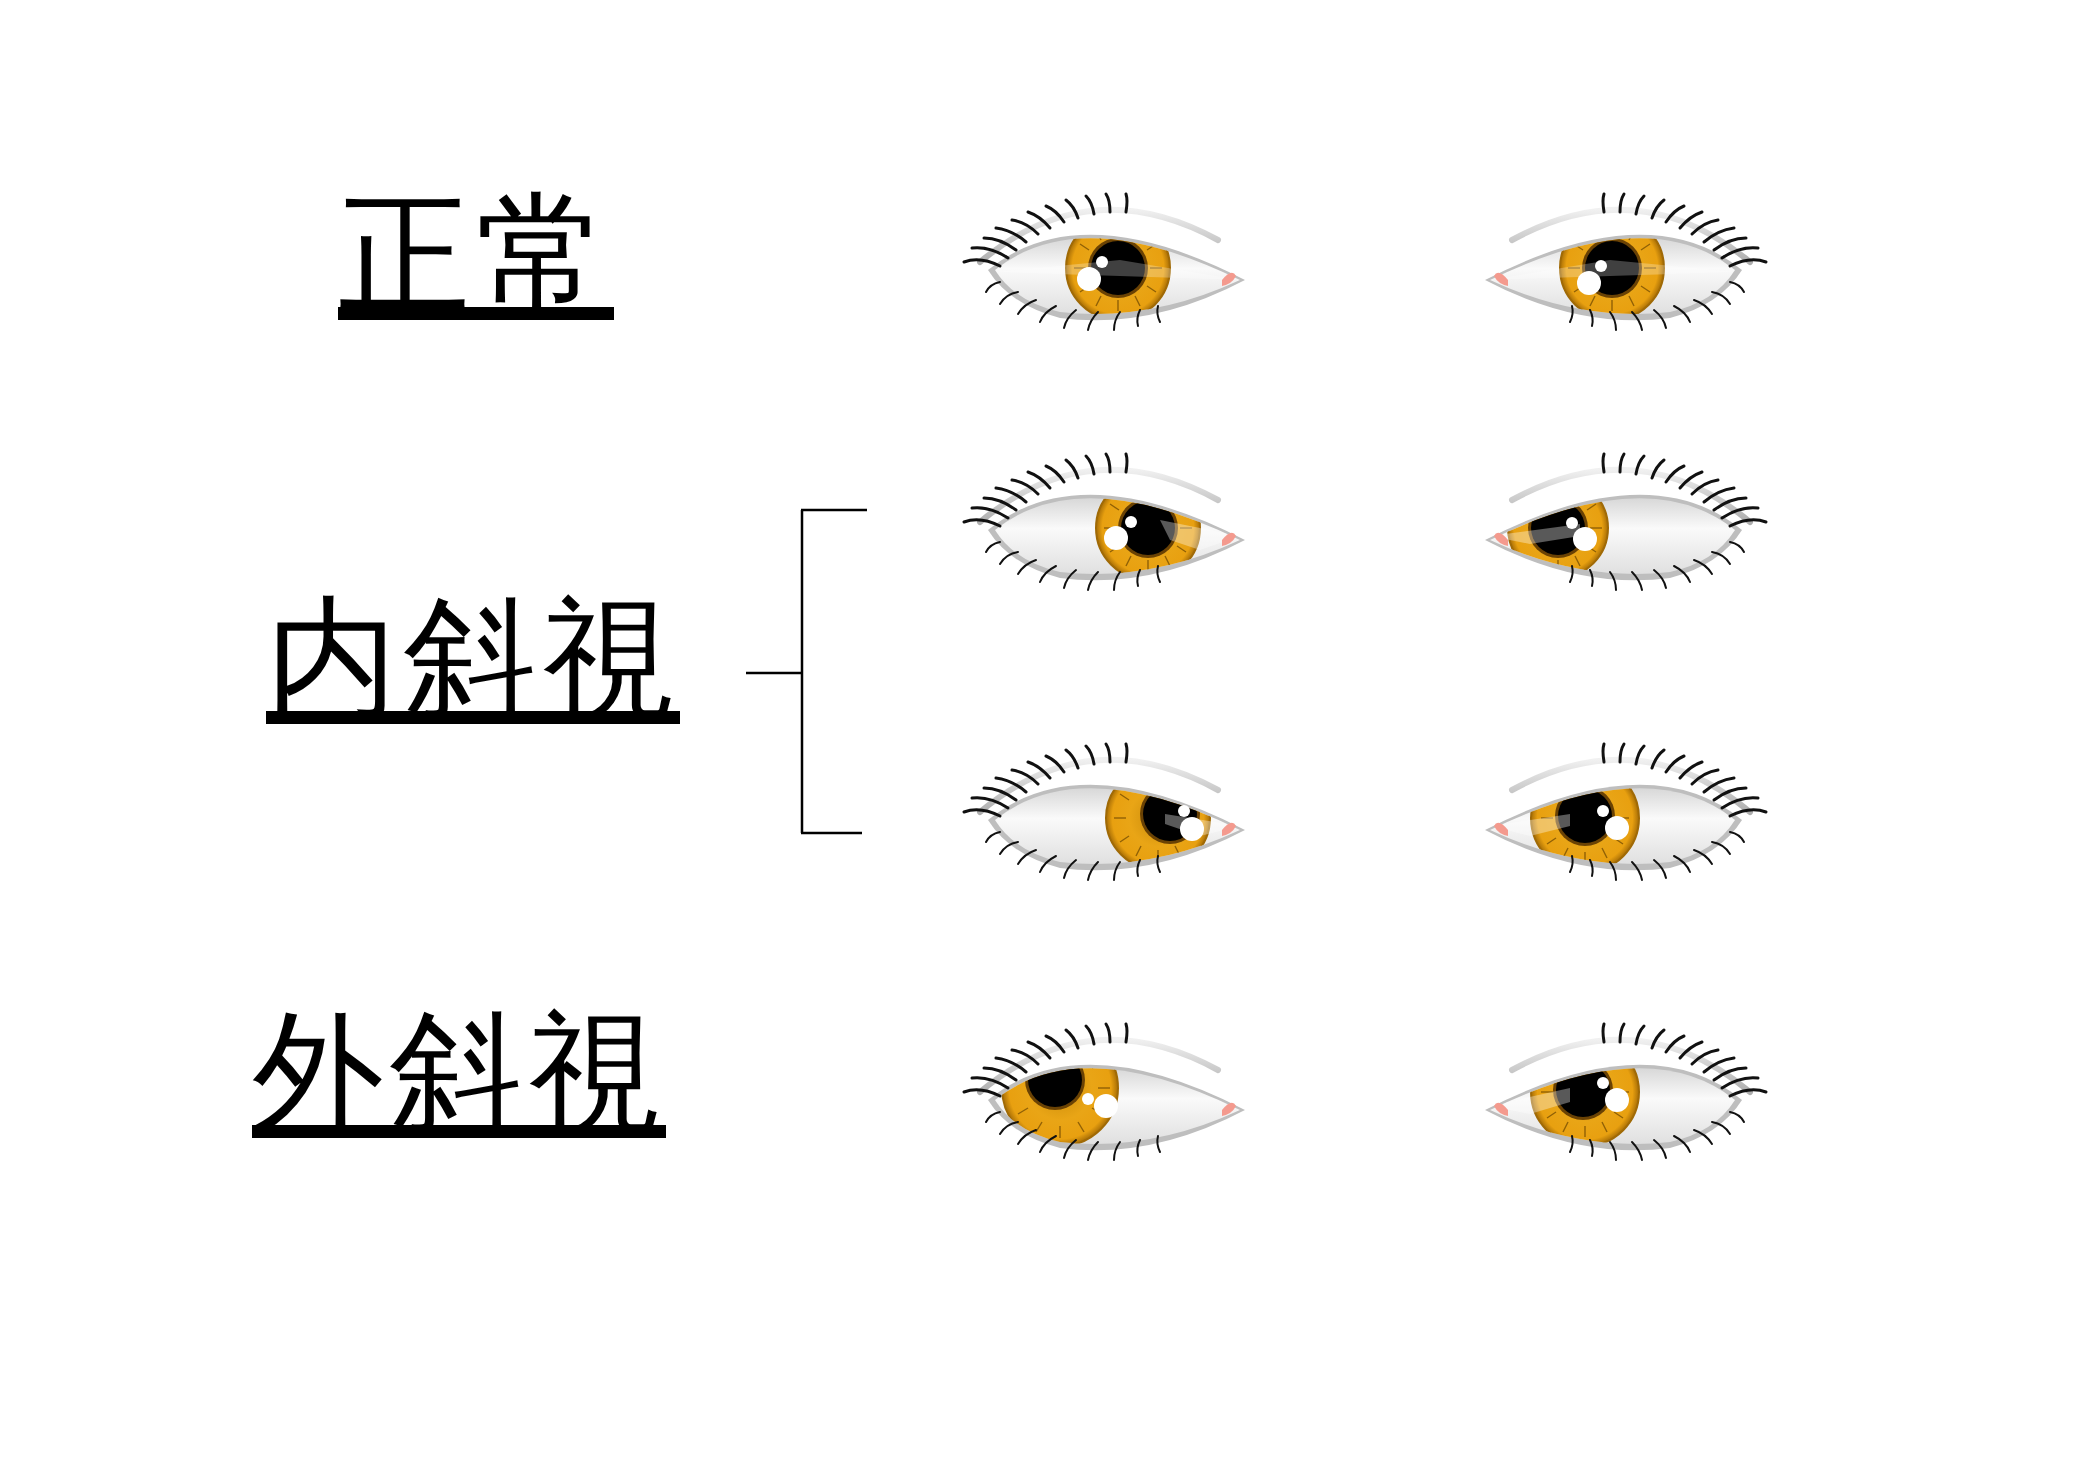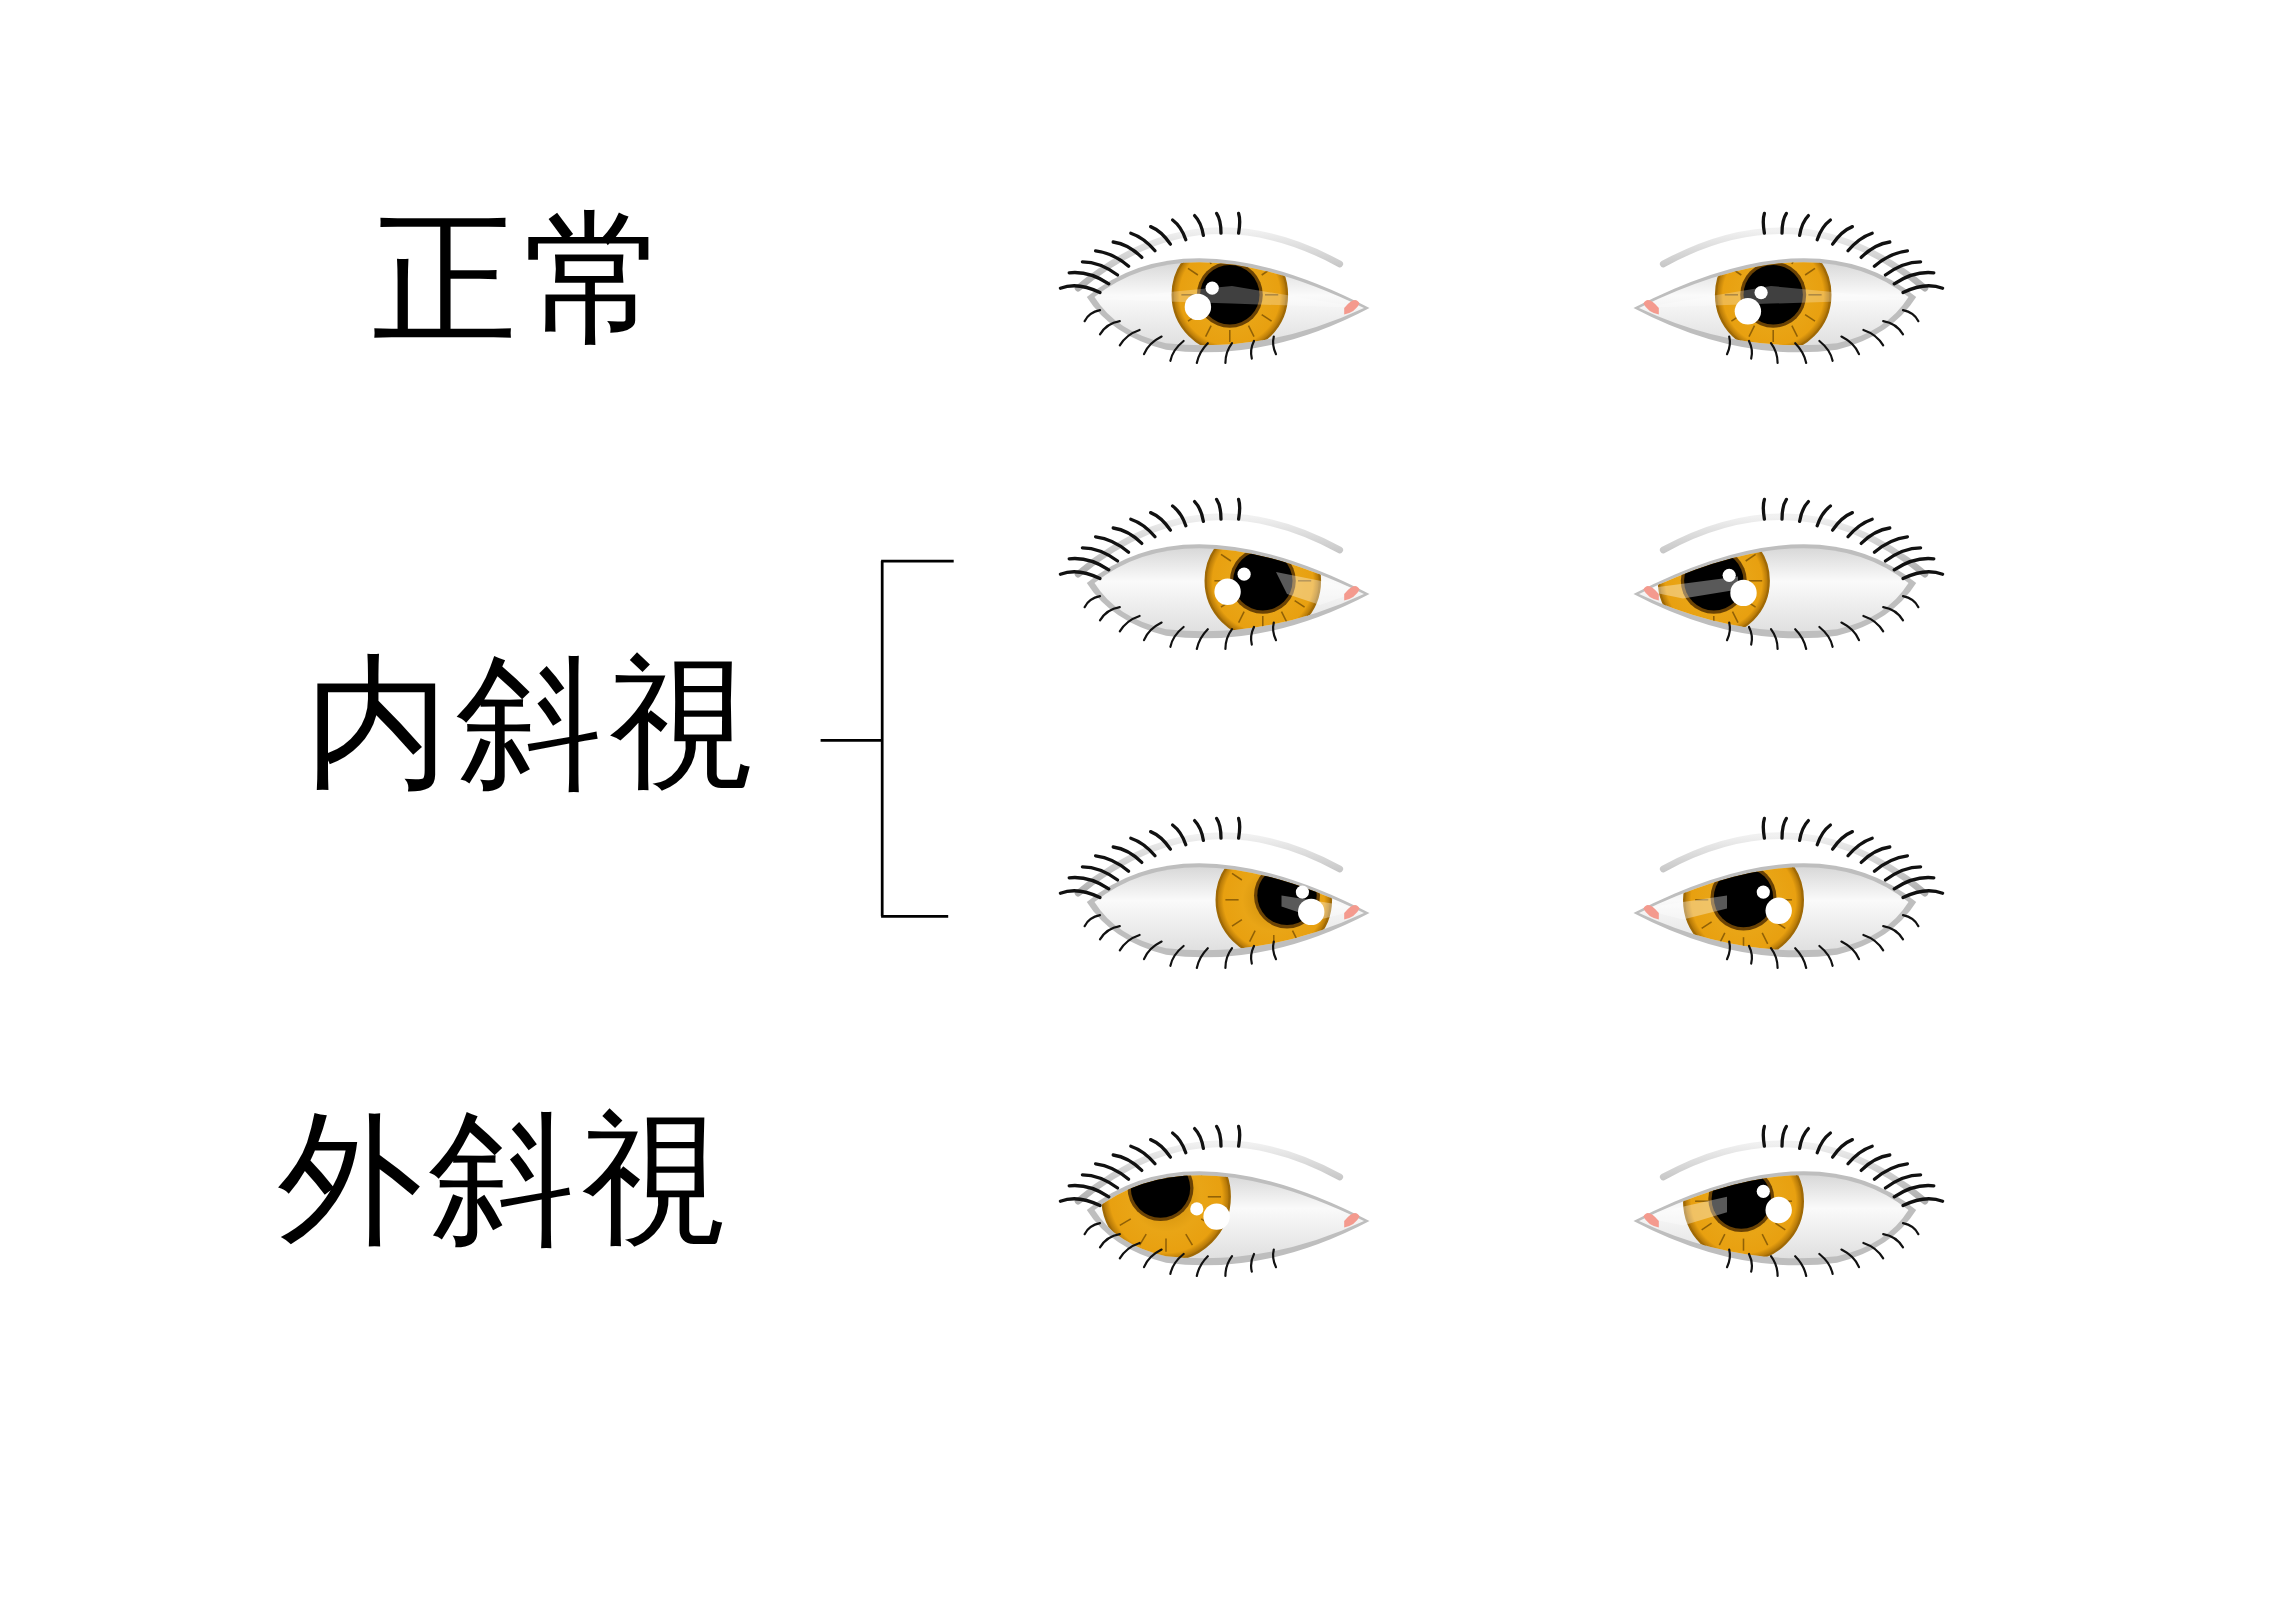--- a/index.html
+++ b/index.html
@@ -1,22 +1,22 @@
 <!DOCTYPE html>
 <html><head>
 <meta charset="utf-8">
 <style>
   html, body { margin: 0; padding: 0; background: #ffffff; }
   body { width: 2084px; height: 1459px; position: relative; overflow: hidden;
          font-family: "DejaVu Sans", sans-serif; }
   .label { position: absolute; color: #000; font-weight: 200;
            font-family: "DejaVu Sans", sans-serif; letter-spacing: 6px;
-           line-height: 1; white-space: nowrap; }
+           line-height: 1; white-space: nowrap; text-decoration: underline; }
   .label-normal { left: 338px; top: 188px; font-size: 132px; }
-  .label-eso { left: 277px; top: 592px; font-size: 132px; }
+  .label-eso { left: 266px; top: 592px; font-size: 132px; }
   .label-exo { left: 252px; top: 1006px; font-size: 132px; }
   .bracket { position: absolute; left: 740px; top: 500px; width: 140px; height: 345px; }
   .eye { position: absolute; width: 300px; height: 170px; }
   .eye svg { width: 300px; height: 170px; display: block; }
 </style>
 </head>
 <body>
 
 <svg width="0" height="0" style="position:absolute">
   <defs>

